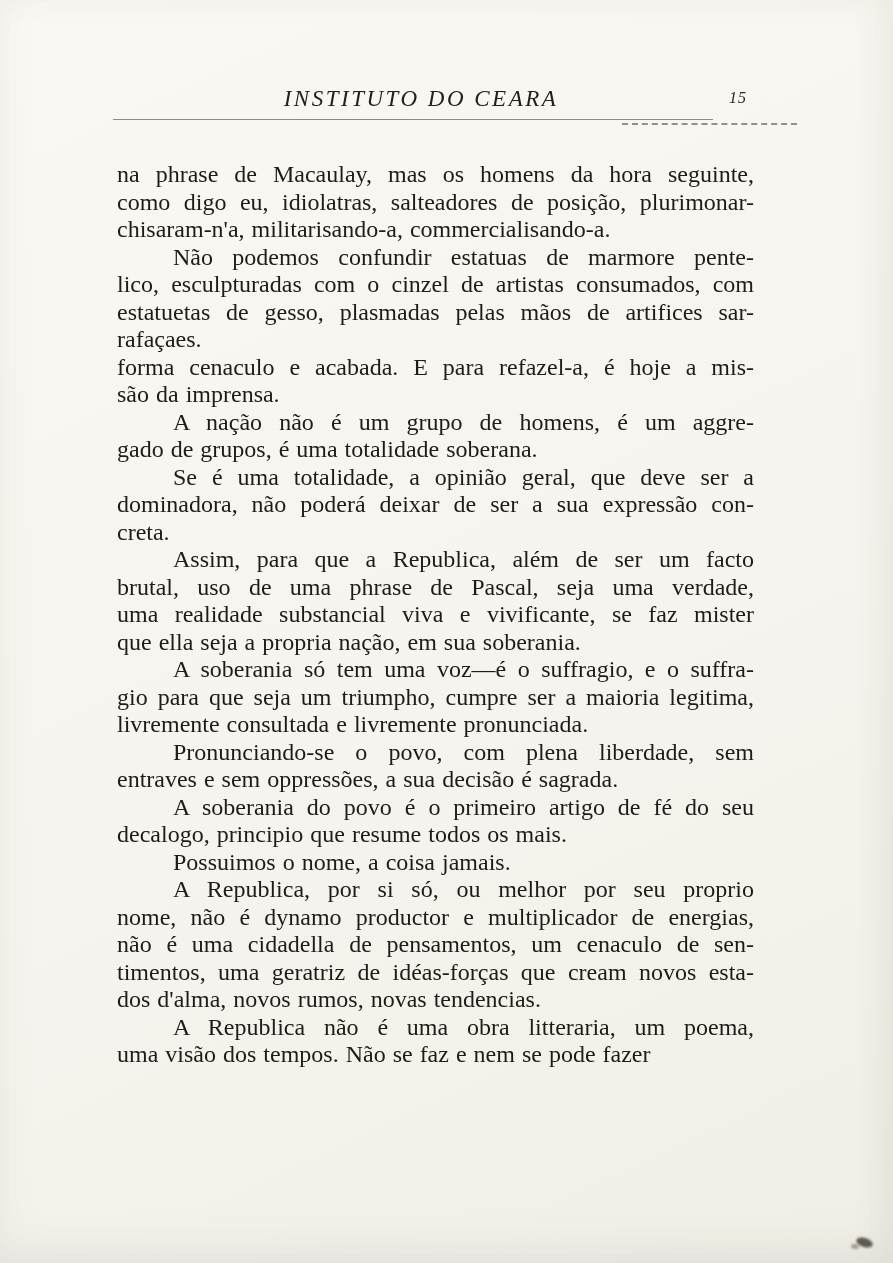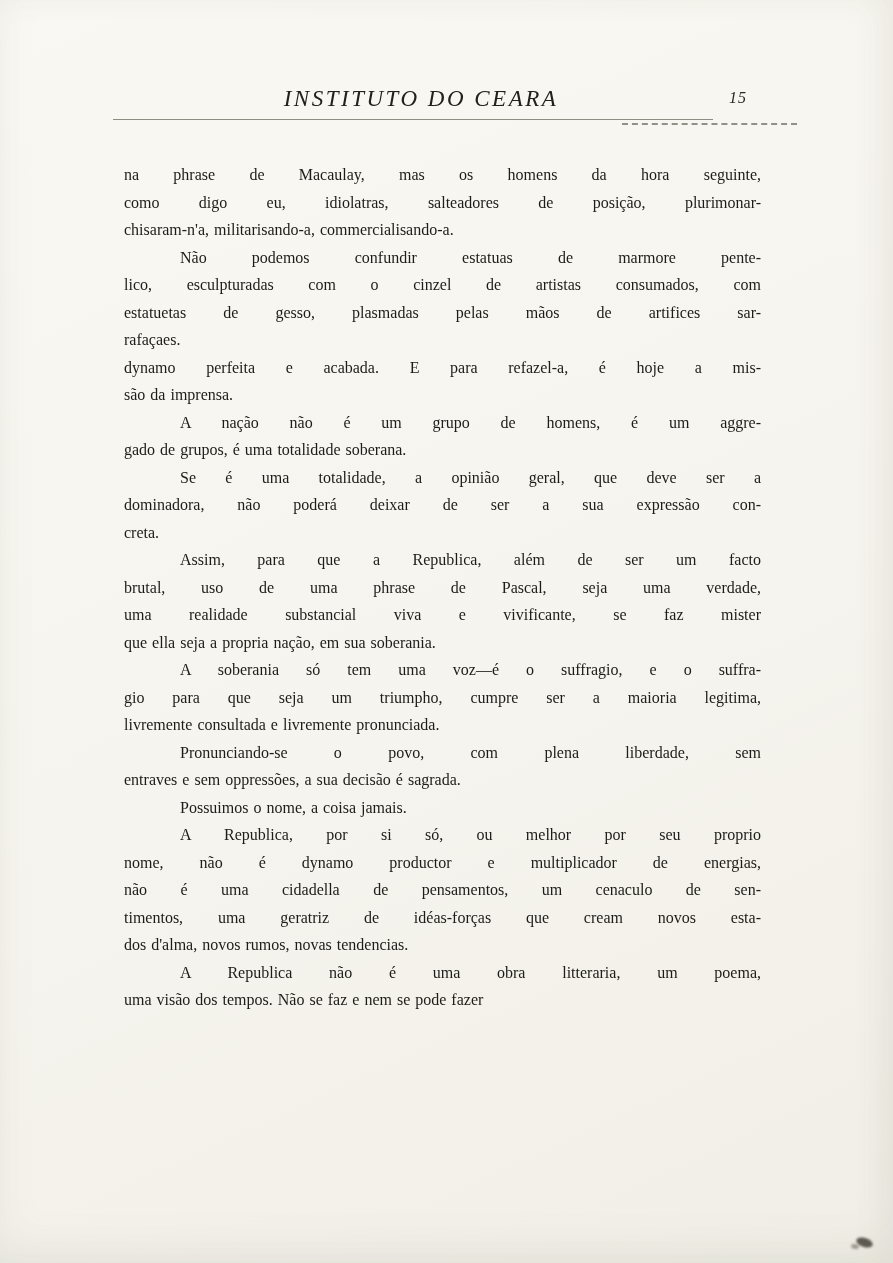--- a/index.html
+++ b/index.html
@@ -48,23 +48,23 @@
     border-top:1.4px solid #8f8c82;
   }
   .header-rule-dashes {
     position:absolute;
     top:37px; right:-8px;
     width:175px;
     border-top:2px dashed #949087;
   }
   .body-text {
     position:absolute;
-    top:161px; left:124px;
+    top:161px; left:117px;
     width:637px;
-    font-size:16px;
+    font-size:24px;
     line-height:27.5px;
   }
   .paragraph { margin:0; }
   .line {
     text-align:justify;
     text-align-last:justify;
     word-spacing:1px;
   }
   .line.last { text-align-last:left; }
   .line.indent { text-indent:56px; }
@@ -105,21 +105,21 @@
         <div class="line">como digo eu, idiolatras, salteadores de posição, plurimonar-</div>
         <div class="line last">chisaram-n'a, militarisando-a, commercialisando-a.</div>
       </div>
       <div class="paragraph">
         <div class="line indent">Não podemos confundir estatuas de marmore pente-</div>
         <div class="line">lico, esculpturadas com o cinzel de artistas consumados, com</div>
         <div class="line">estatuetas de gesso, plasmadas pelas mãos de artifices sar-</div>
         <div class="line last">rafaçaes.</div>
       </div>
       <div class="paragraph">
-        <div class="line">dynamo perfeita e acabada. E para refazel-a, é hoje a mis-</div>
+        <div class="line">forma cenaculo e acabada. E para refazel-a, é hoje a mis-</div>
         <div class="line last">são da imprensa.</div>
       </div>
       <div class="paragraph">
         <div class="line indent">A nação não é um grupo de homens, é um aggre-</div>
         <div class="line last">gado de grupos, é uma totalidade soberana.</div>
       </div>
       <div class="paragraph">
         <div class="line indent">Se é uma totalidade, a opinião geral, que deve ser a</div>
         <div class="line">dominadora, não poderá deixar de ser a sua expressão con-</div>
         <div class="line last">creta.</div>
@@ -133,20 +133,24 @@
       <div class="paragraph">
         <div class="line indent">A soberania só tem uma voz—é o suffragio, e o suffra-</div>
         <div class="line">gio para que seja um triumpho, cumpre ser a maioria legitima,</div>
         <div class="line last">livremente consultada e livremente pronunciada.</div>
       </div>
       <div class="paragraph">
         <div class="line indent">Pronunciando-se o povo, com plena liberdade, sem</div>
         <div class="line last">entraves e sem oppressões, a sua decisão é sagrada.</div>
       </div>
       <div class="paragraph">
+        <div class="line indent">A soberania do povo é o primeiro artigo de fé do seu</div>
+        <div class="line last">decalogo, principio que resume todos os mais.</div>
+      </div>
+      <div class="paragraph">
         <div class="line last indent">Possuimos o nome, a coisa jamais.</div>
       </div>
       <div class="paragraph">
         <div class="line indent">A Republica, por si só, ou melhor por seu proprio</div>
         <div class="line">nome, não é dynamo productor e multiplicador de energias,</div>
         <div class="line">não é uma cidadella de pensamentos, um cenaculo de sen-</div>
         <div class="line">timentos, uma geratriz de idéas-forças que cream novos esta-</div>
         <div class="line last">dos d'alma, novos rumos, novas tendencias.</div>
       </div>
       <div class="paragraph">

